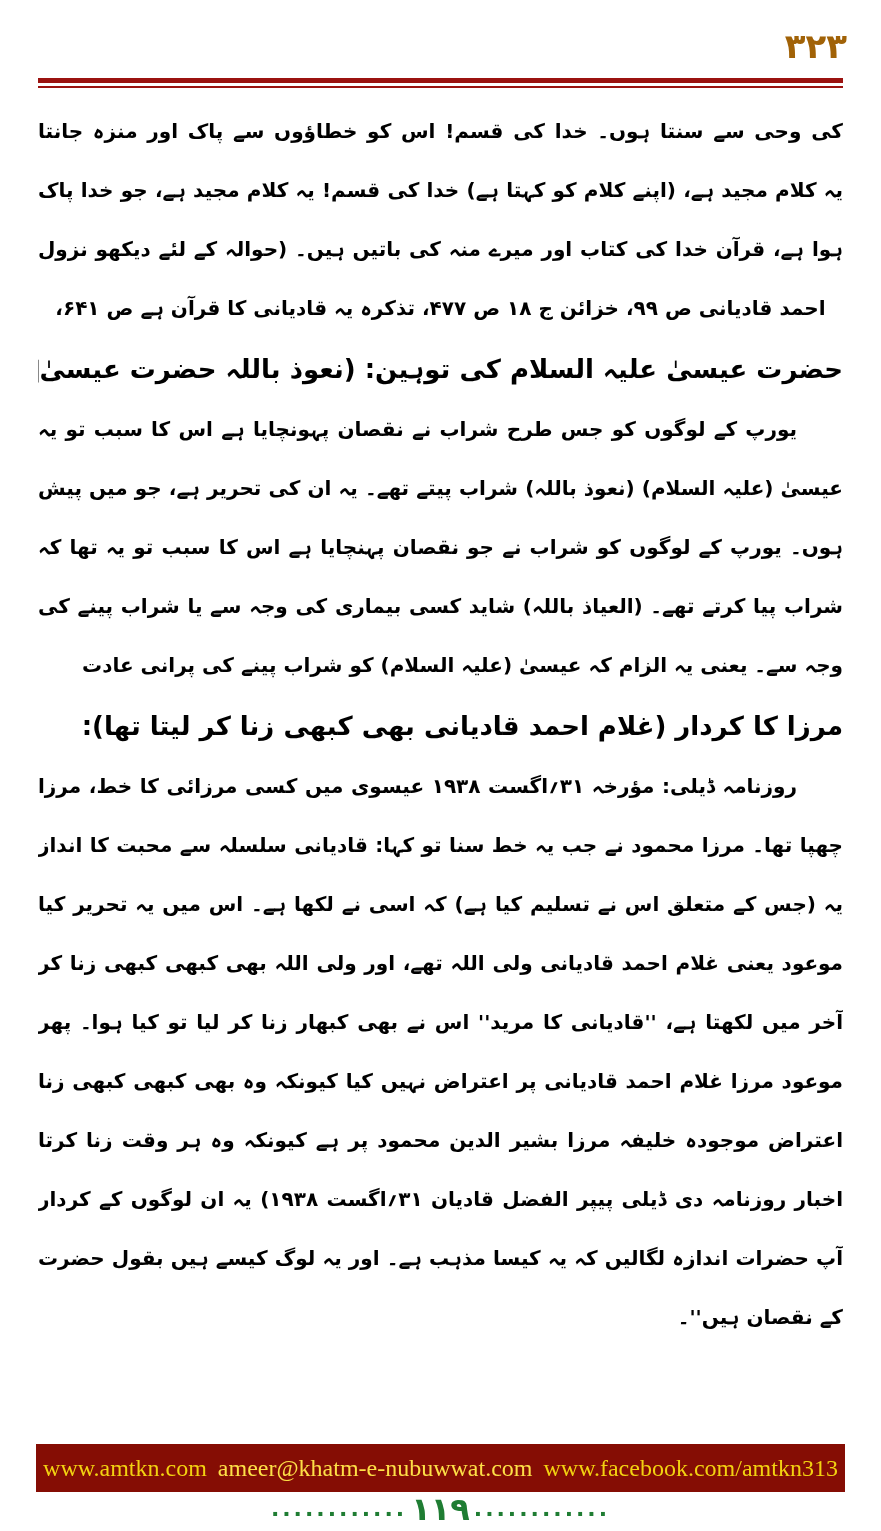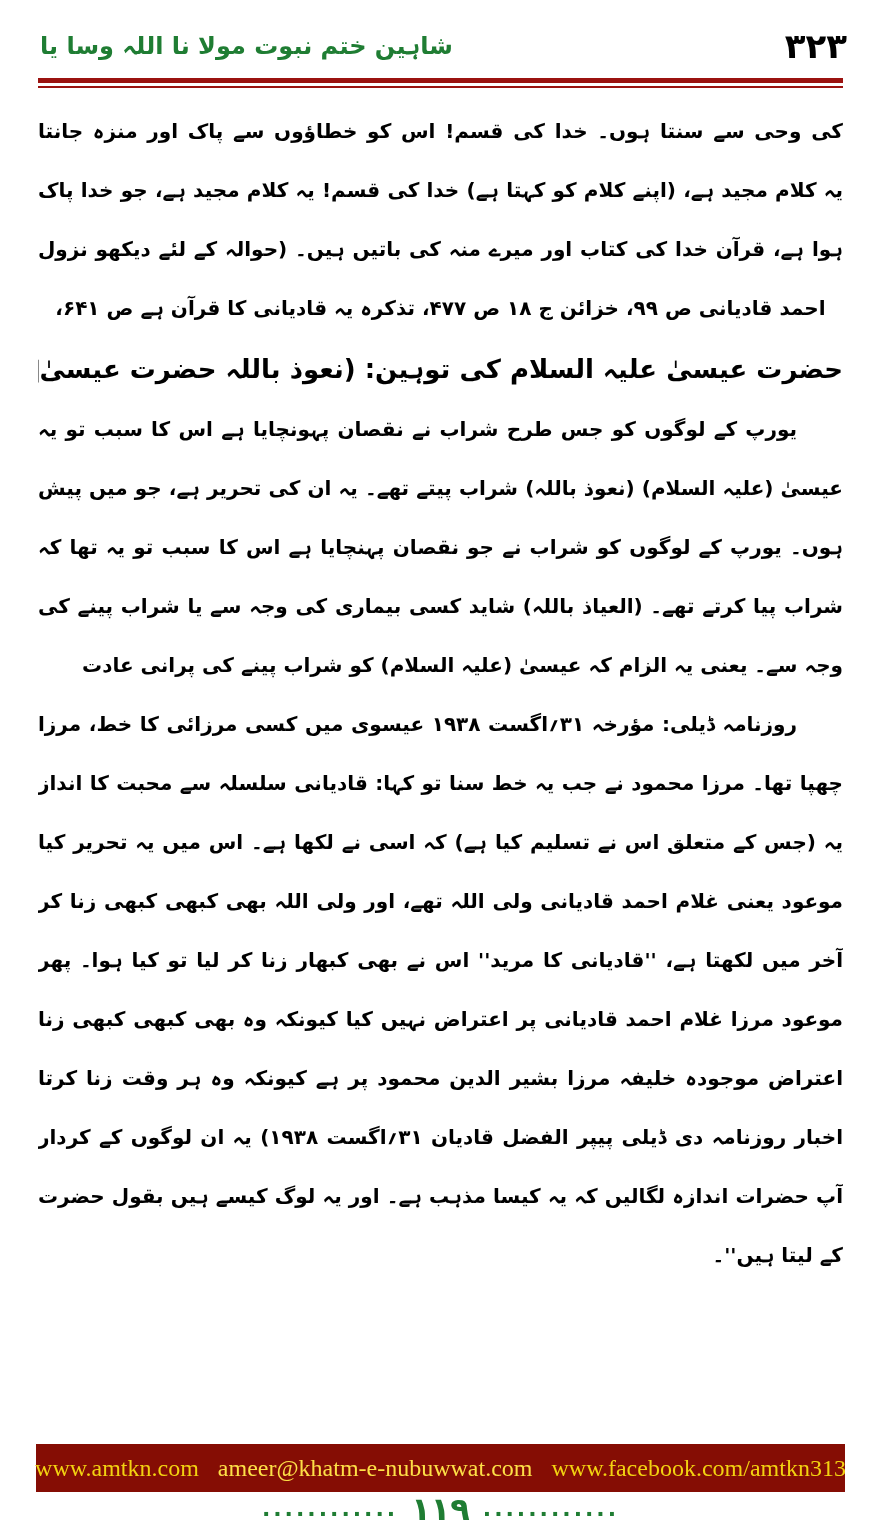--- a/index.html
+++ b/index.html
@@ -13,21 +13,21 @@
     overflow:hidden;
   }
   
   .hdr{
     display:flex;direction:rtl;
     justify-content:space-between;align-items:center;
     padding:24px 34px 8px 40px;
     height:44px;box-sizing:content-box;
   }
   .h-title{color:#1f7d33;font-weight:bold;font-size:24px;white-space:nowrap;}
-  .h-num{color:#000000;font-weight:bold;font-size:34px;letter-spacing:2px;}
+  .h-num{color:#a16207;font-weight:bold;font-size:34px;letter-spacing:2px;}
   .rule{
     margin:2px 38px 0 38px;
     border-top:5px solid #9b1310;
     border-bottom:2px solid #9b1310;
     height:3px;
   }
   
   main{
     direction:rtl;
     padding:14px 38px 0 38px;
@@ -46,70 +46,70 @@
     font-size:26px;font-weight:bold;
     line-height:62px;height:62px;
     overflow:hidden;white-space:nowrap;
   }
   .heading.c{text-align:center;}
   .heading.r{text-align:right;}
   
   .contact-bar{
     position:absolute;left:36px;right:36px;top:1444px;
     height:48px;background:#850d04;
-    display:flex;justify-content:center;align-items:center;gap:19px;
+    display:flex;justify-content:center;align-items:center;gap:11px;
     font-family:"Liberation Serif",serif;
     font-size:24px;white-space:nowrap;
   }
   .u-yellow{color:#f2d211;}
   .u-white{color:#fde047;}
   .pagenum-row{
     position:absolute;left:0;right:0;top:1494px;
     display:flex;justify-content:center;align-items:center;
     color:#1f7d33;font-weight:bold;
   }
   .dots{font-size:22px;letter-spacing:3px;line-height:30px;}
-  .pnum{font-size:32px;margin:0 13px;line-height:30px;}
+  .pnum{font-size:32px;margin:0 4px;line-height:30px;}
 </style>
 </head>
 <body>
 
 <div class="page">
 
   <header class="hdr">
     <span class="h-num">۳۲۳</span>
-    <span class="h-title">شاہین ختم نبوت مولا نا اللہ وسا یا</span>
   </header>
   <div class="rule"></div>
 
   <main>
     <div class="bl">کی وحی سے سنتا ہوں۔ خدا کی قسم! اس کو خطاؤوں سے پاک اور منزہ جانتا ہوں۔ ہاں!، خدا کی قسم!</div>
     <div class="bl">یہ کلام مجید ہے، (اپنے کلام کو کہتا ہے) خدا کی قسم! یہ کلام مجید ہے، جو خدا پاک وحدہ کے منہ سے نکلا</div>
     <div class="bl">ہوا ہے، قرآن خدا کی کتاب اور میرے منہ کی باتیں ہیں۔ (حوالہ کے لئے دیکھو نزول مسیح، مصنفہ مرزا غلام</div>
     <div class="bl c">احمد قادیانی ص ۹۹، خزائن ج ۱۸ ص ۴۷۷، تذکرہ یہ قادیانی کا قرآن ہے ص ۶۴۱، طبع سوم)</div>
 
     <div class="heading c">حضرت عیسیٰ علیہ السلام کی توہین: (نعوذ باللہ حضرت عیسیٰؑ شرابی تھے:)</div>
 
     <div class="bl ind">یورپ کے لوگوں کو جس طرح شراب نے نقصان پہونچایا ہے اس کا سبب تو یہ تھا کہ</div>
     <div class="bl">عیسیٰ (علیہ السلام) (نعوذ باللہ) شراب پیتے تھے۔ یہ ان کی تحریر ہے، جو میں پیش کر رہا</div>
     <div class="bl">ہوں۔ یورپ کے لوگوں کو شراب نے جو نقصان پہنچایا ہے اس کا سبب تو یہ تھا کہ عیسیٰ (علیہ السلام)</div>
     <div class="bl">شراب پیا کرتے تھے۔ (العیاذ باللہ) شاید کسی بیماری کی وجہ سے یا شراب پینے کی پرانی عادت کی</div>
     <div class="bl r">وجہ سے۔ یعنی یہ الزام کہ عیسیٰ (علیہ السلام) کو شراب پینے کی پرانی عادت تھی۔</div>
 
+    <div class="heading r">مرزا کا کردار (غلام احمد قادیانی بھی کبھی زنا کر لیتا تھا):</div>
 
     <div class="bl ind">روزنامہ ڈیلی: مؤرخہ ۳۱؍اگست ۱۹۳۸ عیسوی میں کسی مرزائی کا خط، مرزا محمود کے نام کا</div>
     <div class="bl">چھپا تھا۔ مرزا محمود نے جب یہ خط سنا تو کہا: قادیانی سلسلہ سے محبت کا انداز اسی سے ہوسکتا ہے کہ</div>
     <div class="bl">یہ (جس کے متعلق اس نے تسلیم کیا ہے) کہ اسی نے لکھا ہے۔ اس میں یہ تحریر کیا ہے: حضرت مسیح</div>
     <div class="bl">موعود یعنی غلام احمد قادیانی ولی اللہ تھے، اور ولی اللہ بھی کبھی کبھی زنا کر لیتا ہے۔ اپنے مضمون کے</div>
     <div class="bl">آخر میں لکھتا ہے، ''قادیانی کا مرید'' اس نے بھی کبھار زنا کر لیا تو کیا ہوا۔ پھر لکھا: ہم نے مسیح</div>
     <div class="bl">موعود مرزا غلام احمد قادیانی پر اعتراض نہیں کیا کیونکہ وہ بھی کبھی کبھی زنا کر لیا کرتے تھے۔ اور ہمیں</div>
     <div class="bl">اعتراض موجودہ خلیفہ مرزا بشیر الدین محمود پر ہے کیونکہ وہ ہر وقت زنا کرتا رہتا ہے۔ (ملاحظہ ہو ان کا</div>
     <div class="bl">اخبار روزنامہ دی ڈیلی پیپر الفضل قادیان ۳۱؍اگست ۱۹۳۸) یہ ان لوگوں کے کردار و عقائد ہیں۔ اس سے</div>
     <div class="bl">آپ حضرات اندازہ لگالیں کہ یہ کیسا مذہب ہے۔ اور یہ لوگ کیسے ہیں بقول حضرت مولانا: ''اُلو</div>
-    <div class="bl r">کے لیتا ہیں''۔</div>
+    <div class="bl r">کے نقصان ہیں''۔</div>
   </main>
 
   <div class="contact-bar">
     <span class="u-yellow">www.amtkn.com</span>
     <span class="u-white">ameer@khatm-e-nubuwwat.com</span>
     <span class="u-yellow">www.facebook.com/amtkn313</span>
   </div>
 
   <div class="pagenum-row">
     <span class="dots">............</span>

